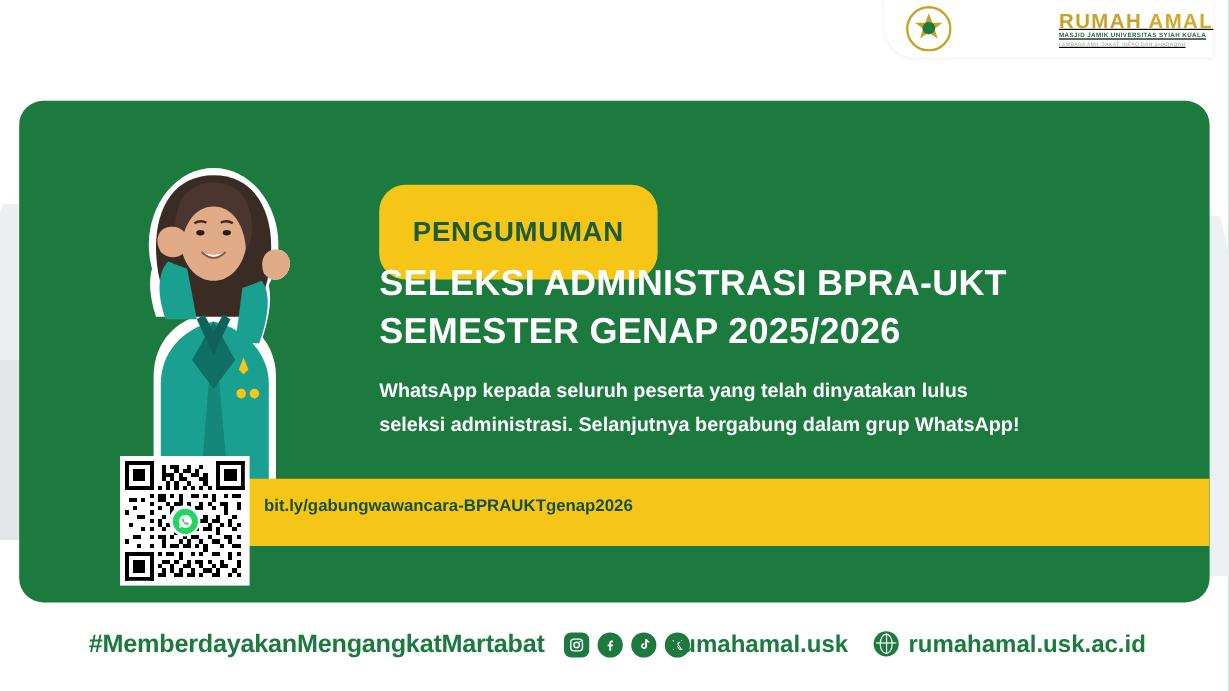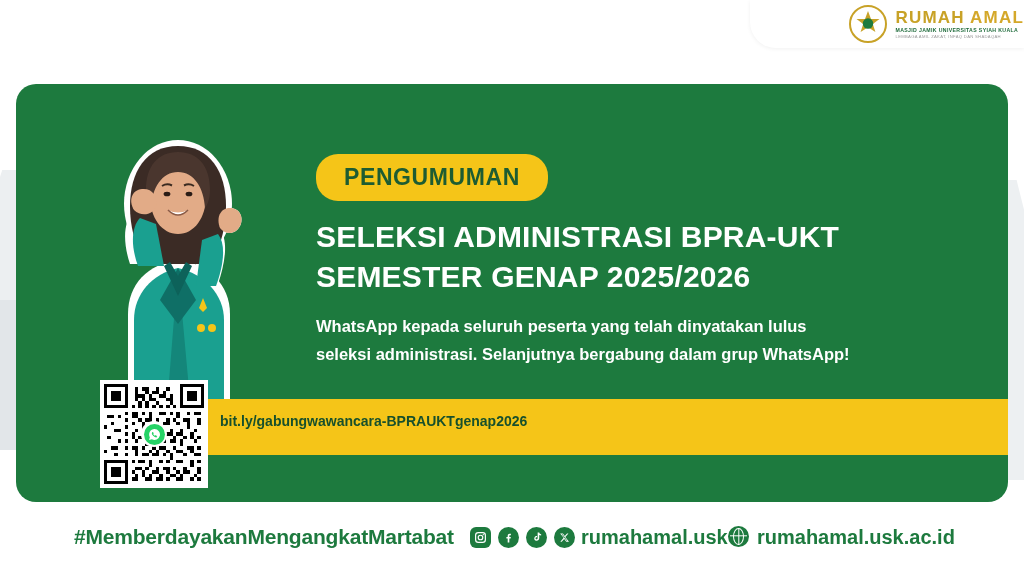--- a/index.html
+++ b/index.html
@@ -33,30 +33,31 @@
     right: -30px; top: 180px;
     width: 120px; height: 300px;
     background: #edf0f2;
     transform: skewX(14deg);
     z-index: 0;
   }
 
   
   .logo-plate {
     position: absolute;
-    top: 0; right: 0;
+    top: 0; right: 13px;
     width: 274px; height: 48px;
     background: #ffffff;
     border-bottom-left-radius: 26px;
     display: flex;
     align-items: center;
-    justify-content: flex-end;
+    justify-content: space-between;
     padding-left: 18px;
     z-index: 5;
     box-shadow: 0 1px 4px rgba(0,0,0,0.06);
+    text-decoration: underline;
   }
   .logo-mark {
     width: 38px; height: 38px;
     position: relative;
     margin-right: 9px;
     flex: 0 0 auto;
   }
   .logo-text-wrap { line-height: 1; }
   .logo-title {
     font-size: 17px;
@@ -97,21 +98,21 @@
     width: 220px; height: 330px;
   }
   .person svg { display: block; }
 
   
   .badge {
     position: absolute;
     left: 300px; top: 70px;
     background: #f5c518;
     border-radius: 22px;
-    padding: 10px 28px;
+    padding: 26px 28px;
     color: #1d5c32;
     font-weight: bold;
     font-size: 23px;
     letter-spacing: 0.6px;
   }
 
   .headline {
     position: absolute;
     left: 300px; top: 133px;
     width: 660px;
@@ -201,21 +202,21 @@
     border-radius: 50%;
     background: #1d7a3e;
     color: #ffffff;
     display: flex; align-items: center; justify-content: center;
     font-size: 11px;
     font-weight: bold;
   }
   .sicon.square { border-radius: 6px; }
   .handle {
     position: absolute;
-    left: 581px;
+    left: 560px;
     font-size: 20px;
     font-weight: bold;
     color: #1d7a3e;
   }
   .web-wrap {
     position: absolute;
     left: 728px;
     display: flex;
     gap: 8px;
   }

